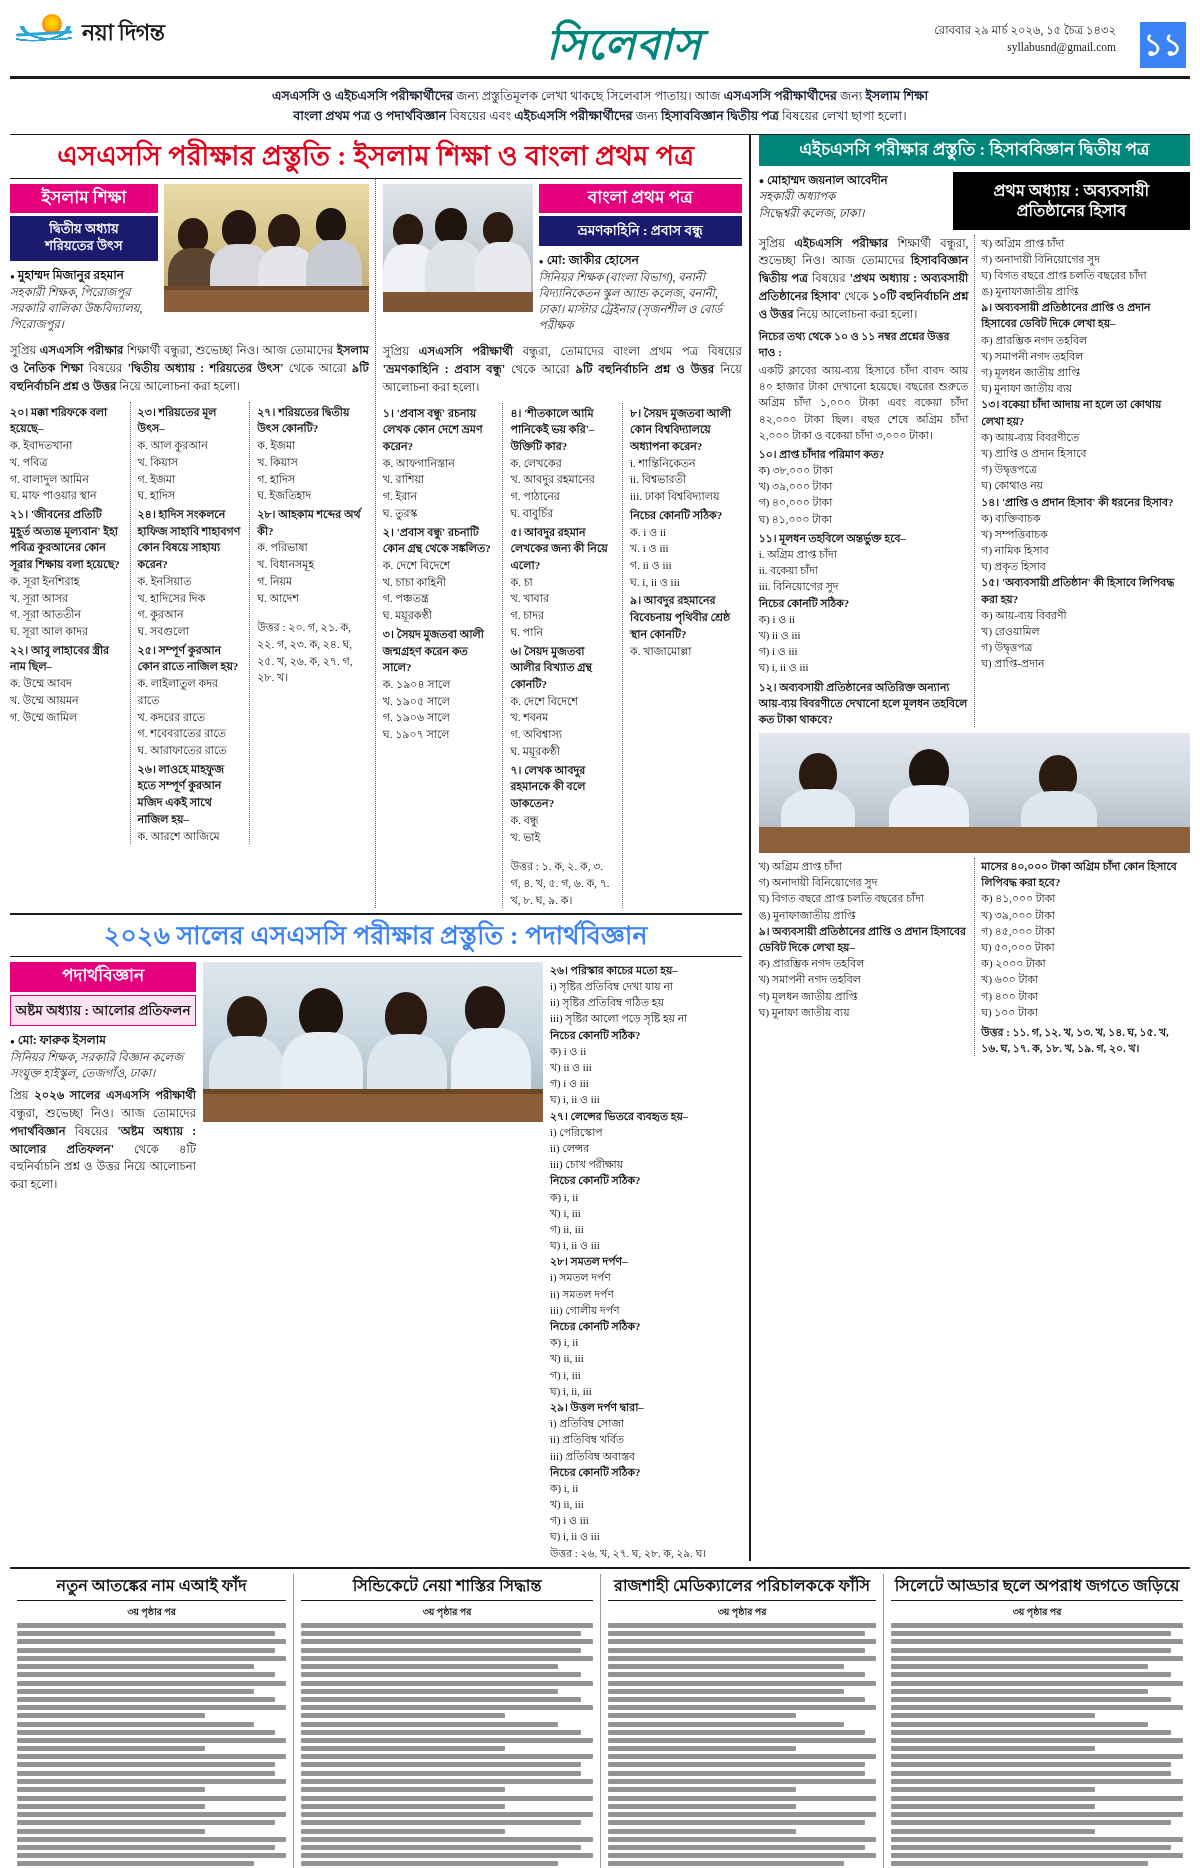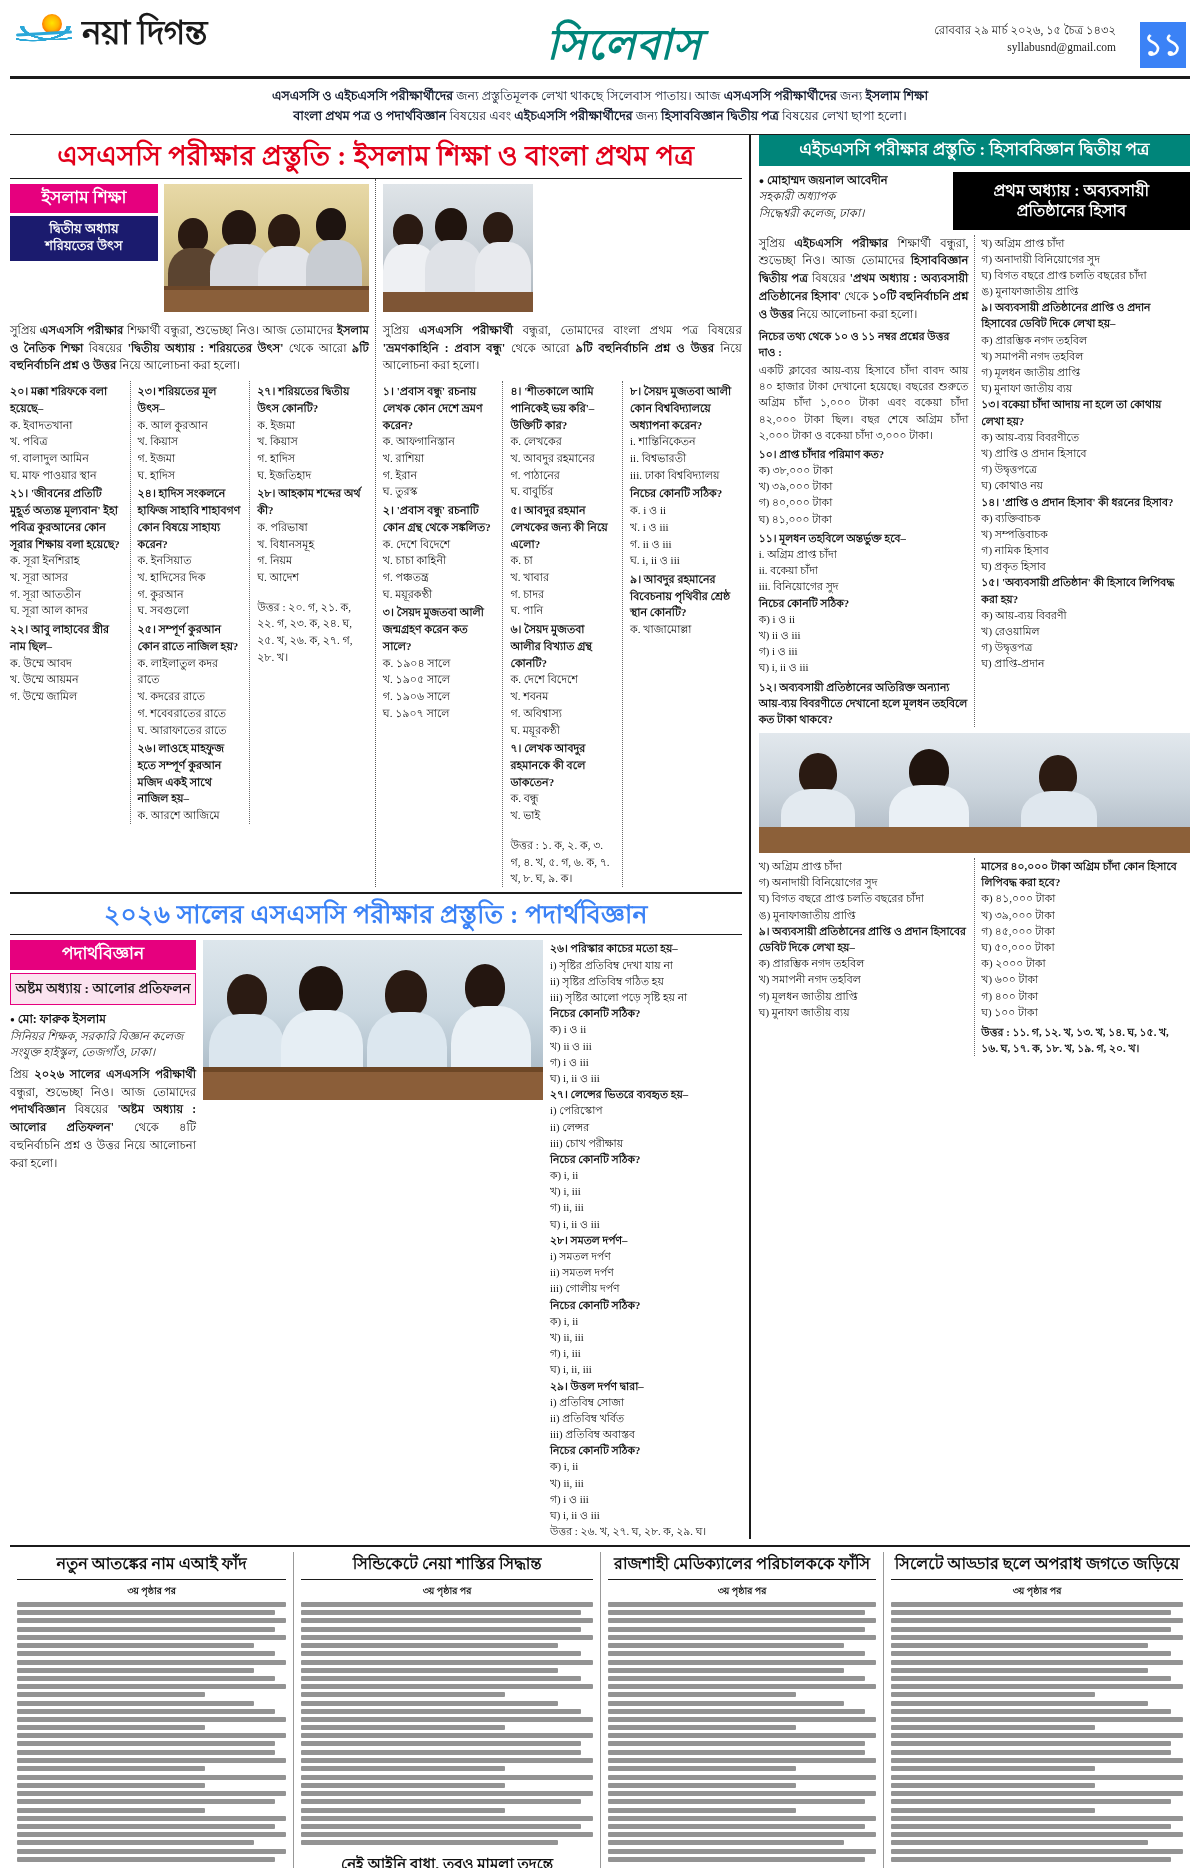--- a/index.html
+++ b/index.html
@@ -32,21 +32,21 @@
     position: absolute; left: 2px; top: 16px; width: 56px; height: 16px;
     background:
       radial-gradient(ellipse at 30% 0%, transparent 60%, #2aa7d8 61%, #2aa7d8 68%, transparent 69%),
       radial-gradient(ellipse at 70% 0%, transparent 55%, #2aa7d8 56%, #2aa7d8 63%, transparent 64%);
   }
   .logo-wave:after {
     content:""; position:absolute; left:0; top:6px; width:56px; height:3px;
     background:#2aa7d8; border-radius:2px; transform: rotate(-3deg);
   }
   .logo-text {
-    font-size: 33px; font-weight: 700; letter-spacing: -0.5px; line-height: 1;
+    font-size: 22px; font-weight: 700; letter-spacing: -0.5px; line-height: 1;
     color: #1a1a1a; font-family: "Liberation Serif", serif; white-space: nowrap;
   }
   .syllabus-title {
     flex: 1; text-align: center; padding-top: 2px;
   }
   .syllabus-title span {
     font-size: 42px; font-weight: 700; color: #00857a; letter-spacing: 1px;
     font-family: "Liberation Serif", serif; font-style: italic;
   }
   .masthead-right { display: flex; align-items: flex-start; gap: 24px; padding-top: 12px; }
@@ -208,20 +208,24 @@
 
       <div class="half-units">
 
         <div class="unit left-unit">
           <div class="unit-head">
             <div class="unit-head-left">
               <div class="chip-pink">ইসলাম শিক্ষা</div>
               <div class="chip-navy">
                 <div>দ্বিতীয় অধ্যায়</div>
                 <div>শরিয়তের উৎস</div>
+              </div>
+              <div class="byline">
+                <div class="nm">মুহাম্মদ মিজানুর রহমান</div>
+                <div class="af">সহকারী শিক্ষক, পিরোজপুর সরকারি বালিকা উচ্চবিদ্যালয়, পিরোজপুর।</div>
               </div>
             </div>
             <div class="photo">
               <div class="scene-bg" style="background:linear-gradient(180deg,#e8d9a8 0%,#d9c98f 38%,#b9a273 100%)"></div>
               <div class="head-b" style="left:14px;top:34px;width:30px;height:34px;background:#2a1a12"></div>
               <div class="body-b" style="left:4px;top:64px;width:54px;height:64px;background:#5b4430"></div>
               <div class="head-b" style="left:58px;top:26px;width:34px;height:38px;background:#241610"></div>
               <div class="body-b" style="left:46px;top:60px;width:62px;height:68px;background:#d7d9de"></div>
               <div class="head-b" style="left:104px;top:30px;width:32px;height:36px;background:#2c1b12"></div>
               <div class="body-b" style="left:94px;top:62px;width:58px;height:66px;background:#e3e5ea"></div>
@@ -293,20 +297,28 @@
             <div class="photo" style="width:150px;flex:none">
               <div class="scene-bg" style="background:linear-gradient(180deg,#dfe4e8 0%,#cdd4da 40%,#a9b2ba 100%)"></div>
               <div class="head-b" style="left:10px;top:30px;width:30px;height:34px;background:#2a1a12"></div>
               <div class="body-b" style="left:0px;top:60px;width:54px;height:68px;background:#eef0f3"></div>
               <div class="head-b" style="left:52px;top:24px;width:32px;height:36px;background:#20140e"></div>
               <div class="body-b" style="left:42px;top:56px;width:58px;height:72px;background:#dfe2e7"></div>
               <div class="head-b" style="left:100px;top:28px;width:30px;height:34px;background:#2b1b13"></div>
               <div class="body-b" style="left:92px;top:58px;width:56px;height:70px;background:#e8eaee"></div>
               <div class="desk-b" style="left:0;bottom:0;width:100%;height:20px;background:#7e5535"></div>
             </div>
+            <div class="unit-head-left" style="flex:1;width:auto">
+              <div class="chip-pink">বাংলা প্রথম পত্র</div>
+              <div class="chip-navy one-line">ভ্রমণকাহিনি : প্রবাস বন্ধু</div>
+              <div class="byline">
+                <div class="nm">মো: জাকীর হোসেন</div>
+                <div class="af">সিনিয়র শিক্ষক (বাংলা বিভাগ), বনানী বিদ্যানিকেতন স্কুল অ্যান্ড কলেজ, বনানী, ঢাকা। মাস্টার ট্রেইনার (সৃজনশীল ও বোর্ড পরীক্ষক</div>
+              </div>
+            </div>
           </div>
 
           <div class="lead-para">
             <span>সুপ্রিয় </span><b>এসএসসি পরীক্ষার্থী</b><span> বন্ধুরা, তোমাদের বাংলা প্রথম পত্র বিষয়ের </span><b>'ভ্রমণকাহিনি : প্রবাস বন্ধু'</b><span> থেকে আরো </span><b>৯টি বহুনির্বাচনি প্রশ্ন ও উত্তর</b><span> নিয়ে আলোচনা করা হলো।</span>
           </div>
 
           <div class="qcols">
             <div class="qcol" style="width:33.33%">
                 <div class="q">১। 'প্রবাস বন্ধু' রচনায় লেখক কোন দেশে ভ্রমণ করেন?</div>
                 <div class="o">ক. আফগানিস্তান</div>

